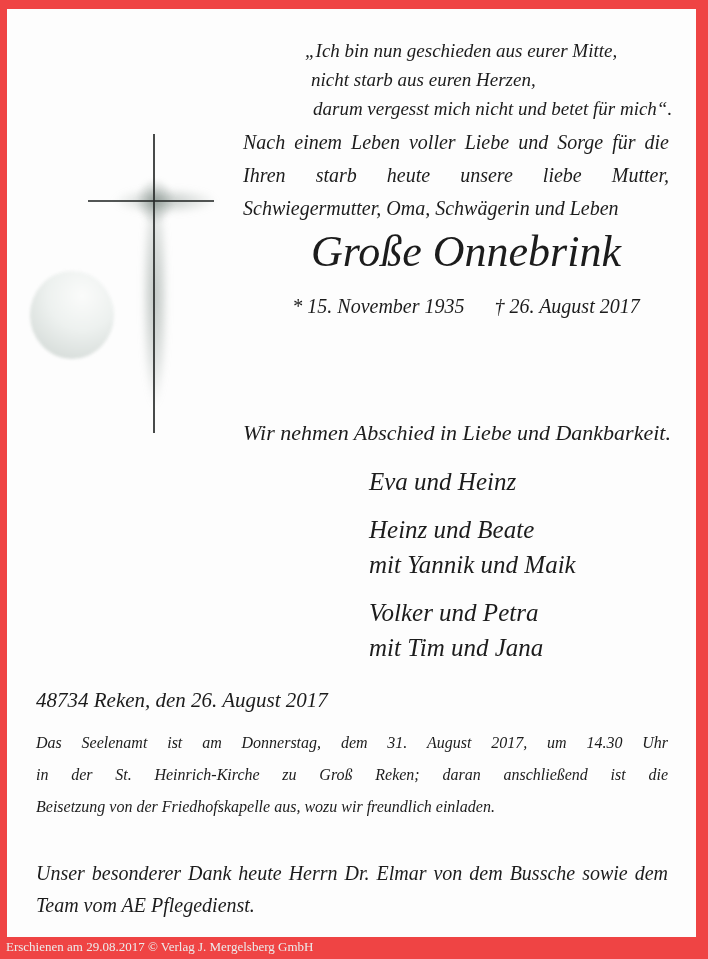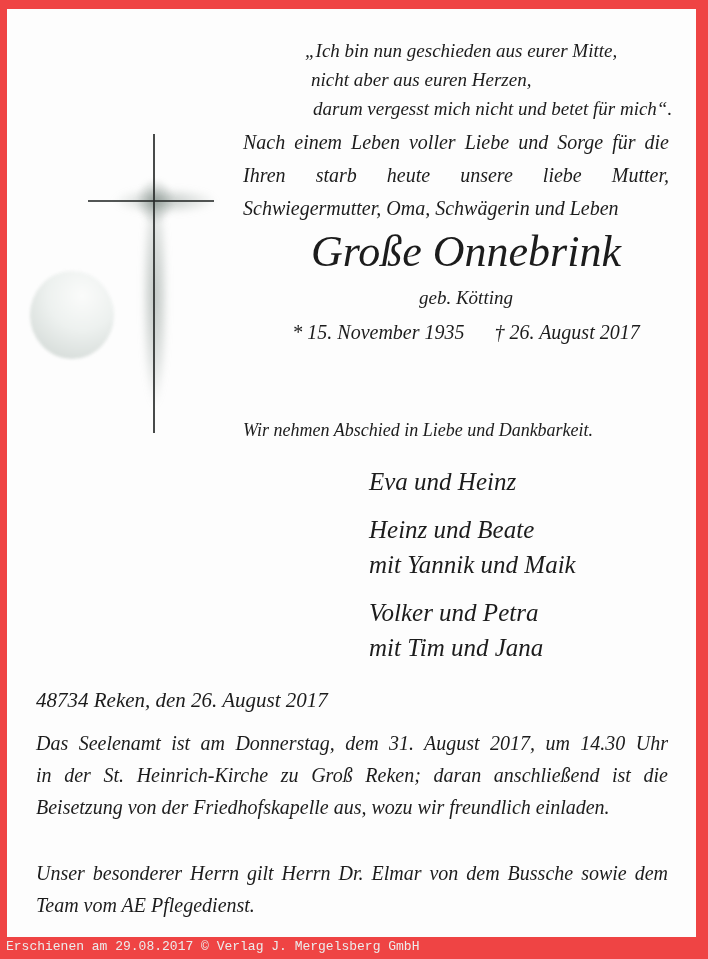--- a/index.html
+++ b/index.html
@@ -31,61 +31,60 @@
   .quote .q2{padding-left:6px;}
   .quote .q3{padding-left:8px;}
   .intro{left:243px;top:126px;width:426px;font-size:20px;line-height:33px;}
   .just{text-align:justify;text-align-last:justify;}
   .nameblock{left:238px;top:220px;width:456px;text-align:center;}
   .firstname{font-size:44px;line-height:60px;}
   .lastname{font-size:44px;line-height:64px;}
   .maiden{font-size:19px;line-height:24px;margin-top:2px;}
   .dates{font-size:20px;line-height:28px;margin-top:8px;white-space:nowrap;}
   .dates .birth{margin-right:30px;}
-  .farewell{left:243px;top:420px;font-size:18px;white-space:nowrap;text-align:right;}
+  .farewell{left:243px;top:420px;font-size:22px;white-space:nowrap;text-align:right;}
   .mourners{left:333px;top:464px;font-size:25px;line-height:35px;margin-left:36px;}
   .mourners .group{margin-bottom:13px;}
   .mourners .group:last-child{margin-bottom:0;}
   .mourners div{white-space:nowrap;}
   .placedate{left:36px;top:688px;font-size:21px;white-space:nowrap;}
-  .service{left:36px;top:727px;width:632px;font-size:20px;line-height:32px;}
+  .service{left:36px;top:727px;width:632px;font-size:16px;line-height:32px;}
   .condolence{left:36px;top:821px;font-size:20px;white-space:nowrap;}
   .thanks{left:36px;top:857px;width:632px;font-size:20px;line-height:32px;}
   .footer{left:6px;top:938px;width:696px;height:17px;
-    font-family:Liberation Mono, monospace;font-style:normal;
+    font-family:Liberation Serif, serif;font-style:normal;
     font-size:13px;color:#ececec;display:flex;align-items:center;}
 </style>
 </head>
 <body>
 
 <div class="page">
   <div class="sheet"></div>
 
   <div class="abs glow-v"></div>
   <div class="abs glow-h"></div>
   <div class="abs glow-c"></div>
   <div class="abs line-v"></div>
   <div class="abs line-h"></div>
   <div class="abs sphere"></div>
 
   <div class="abs quote">
     <div class="q1">„Ich bin nun geschieden aus eurer Mitte,</div>
-    <div class="q2">nicht aber aus euren Herzen,</div>
+    <div class="q2">nicht starb aus euren Herzen,</div>
     <div class="q3">darum vergesst mich nicht und betet für mich“.</div>
   </div>
 
   <div class="abs intro">
     <div class="just">Nach einem Leben voller Liebe und Sorge für die</div>
     <div class="just">Ihren starb heute unsere liebe Mutter,</div>
     <div>Schwiegermutter, Oma, Schwägerin und Leben</div>
   </div>
 
   <div class="abs nameblock">
     <div class="lastname">Große Onnebrink</div>
-    <div class="maiden">geb. Kötting</div>
     <div class="dates">
       <span class="birth">* 15. November 1935</span><span>† 26. August 2017</span>
     </div>
   </div>
 
   <div class="abs farewell">Wir nehmen Abschied in Liebe und Dankbarkeit.</div>
 
   <div class="abs mourners">
     <div class="group">
       <div>Eva und Heinz</div>
@@ -103,18 +102,18 @@
   <div class="abs placedate">48734 Reken, den 26. August 2017</div>
 
   <div class="abs service">
     <div class="just">Das Seelenamt ist am Donnerstag, dem 31. August 2017, um 14.30 Uhr</div>
     <div class="just">in der St. Heinrich-Kirche zu Groß Reken; daran anschließend ist die</div>
     <div>Beisetzung von der Friedhofskapelle aus, wozu wir freundlich einladen.</div>
   </div>
 
 
   <div class="abs thanks">
-    <div class="just">Unser besonderer Herrn gilt Herrn Dr. Elmar von dem Bussche sowie dem</div>
+    <div class="just">Unser besonderer Dank heute Herrn Dr. Elmar von dem Bussche sowie dem</div>
     <div>Team vom AE Pflegedienst.</div>
   </div>
 
   <div class="abs footer">Erschienen am 29.08.2017 © Verlag J. Mergelsberg GmbH</div>
 </div>
 
 </body></html>

